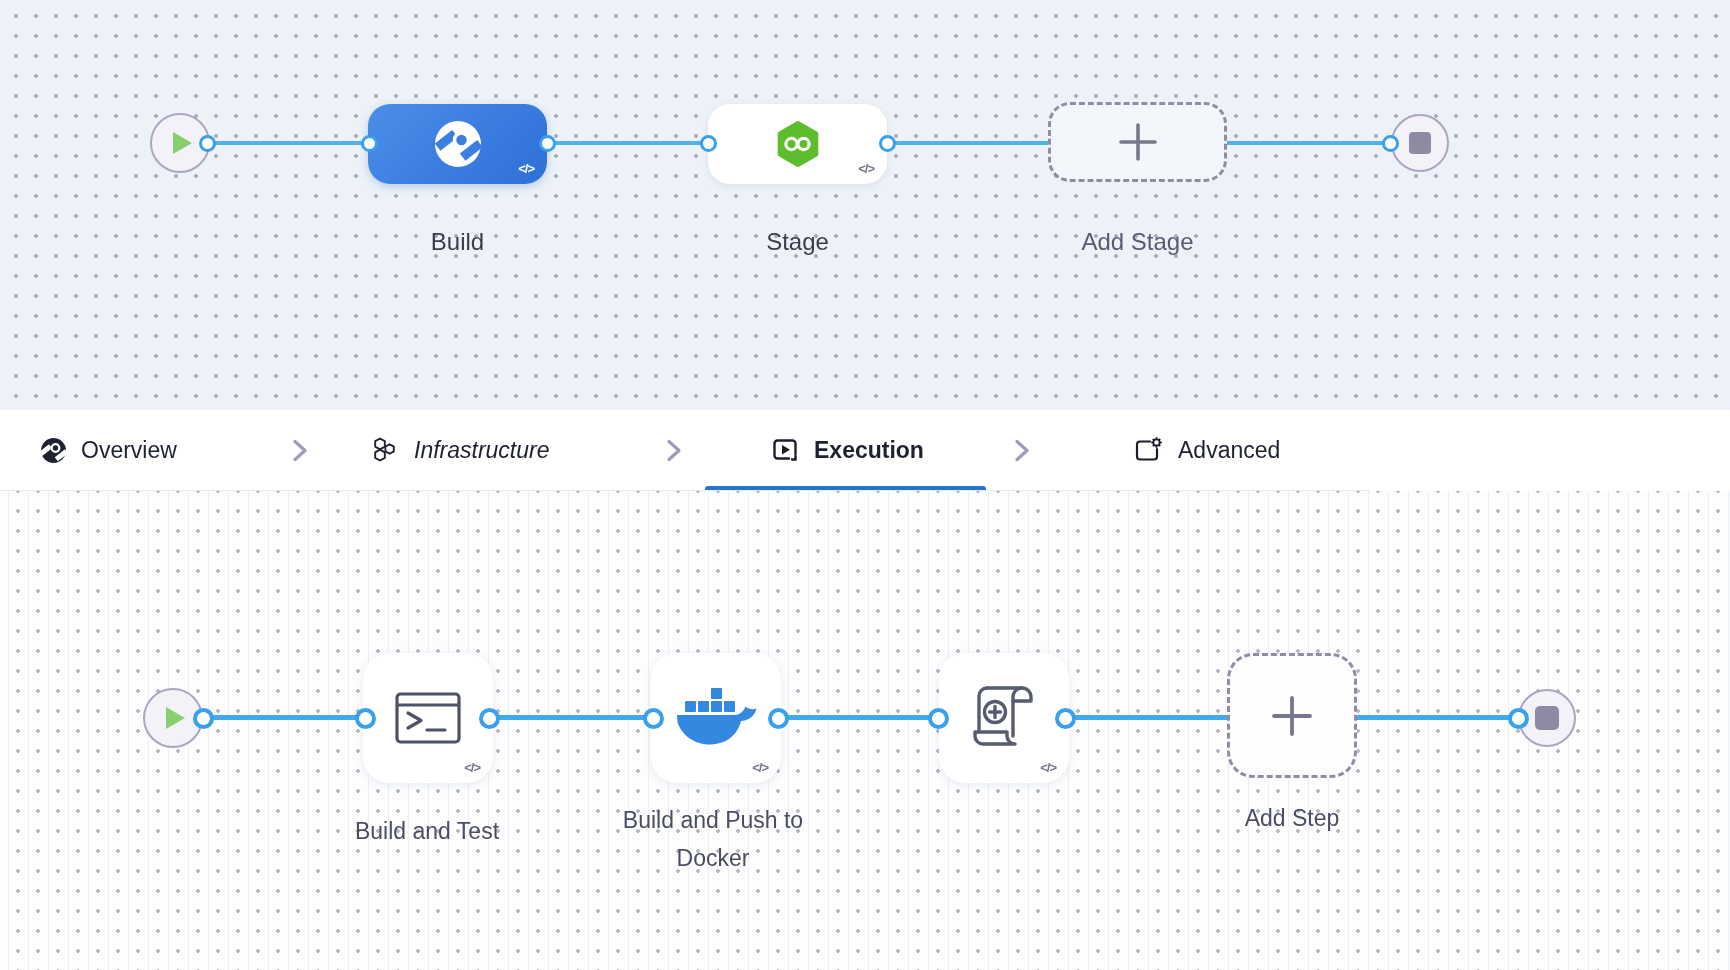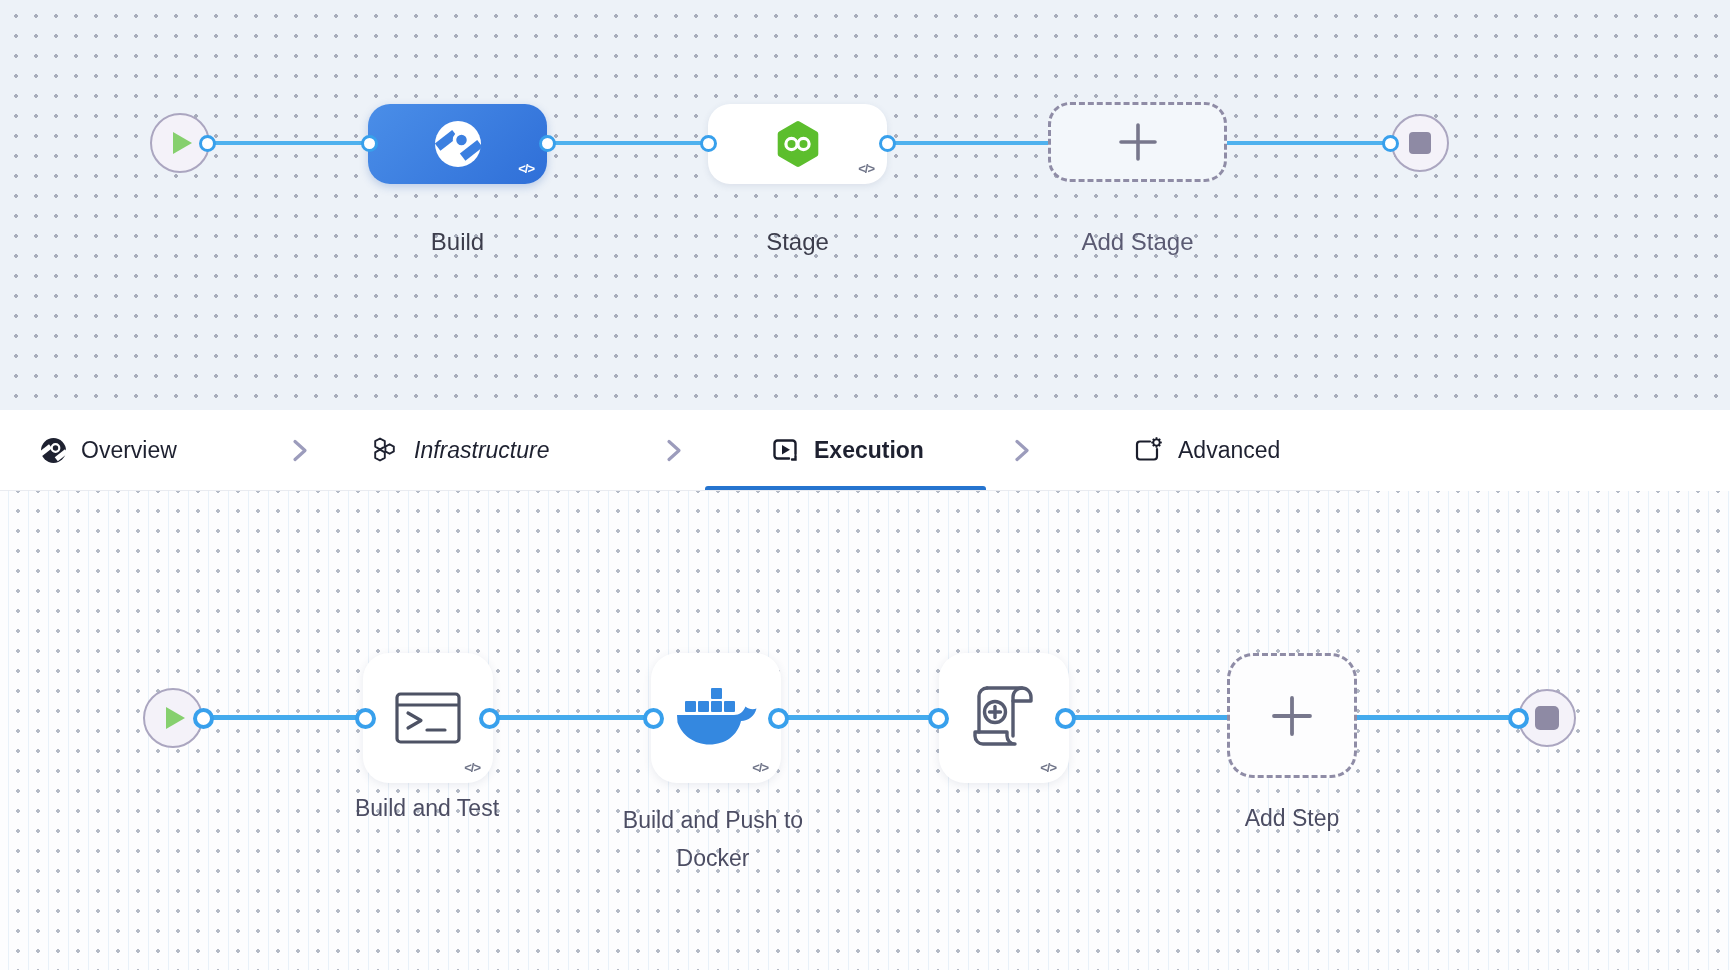--- a/index.html
+++ b/index.html
@@ -290,16 +290,16 @@
         <line x1="23" y1="5" x2="23" y2="41" stroke="#77778c" stroke-width="3.8" stroke-linecap="round"></line>
         <line x1="5" y1="23" x2="41" y2="23" stroke="#77778c" stroke-width="3.8" stroke-linecap="round"></line>
       </svg>
     </span>
   </div>
 
   <div class="round-node" style="left:1518px;top:198px;width:58px;height:58px;">
     <span class="stop-sq" style="width:24px;height:24px;border-radius:5px;"></span>
   </div>
 
-  <div class="step-label" style="left:327px;top:298px;width:200px;">Build and Test</div>
+  <div class="step-label" style="left:327px;top:321px;width:200px;">Build and Test</div>
   <div class="step-label" style="left:593px;top:310px;width:240px;">Build and Push to Docker</div>
   <div class="step-label" style="left:1192px;top:308px;width:200px;">Add Step</div>
 </div>
 
 </body></html>

